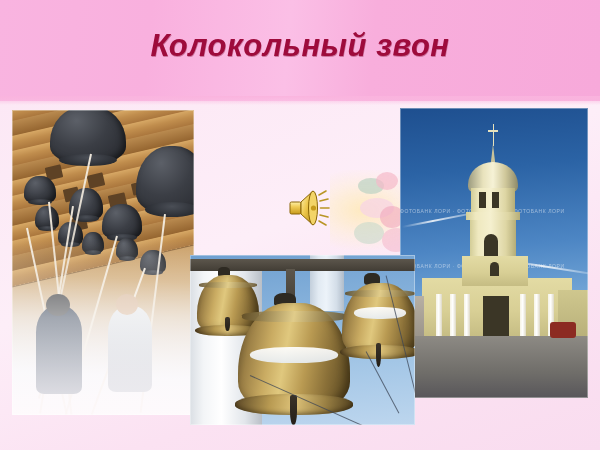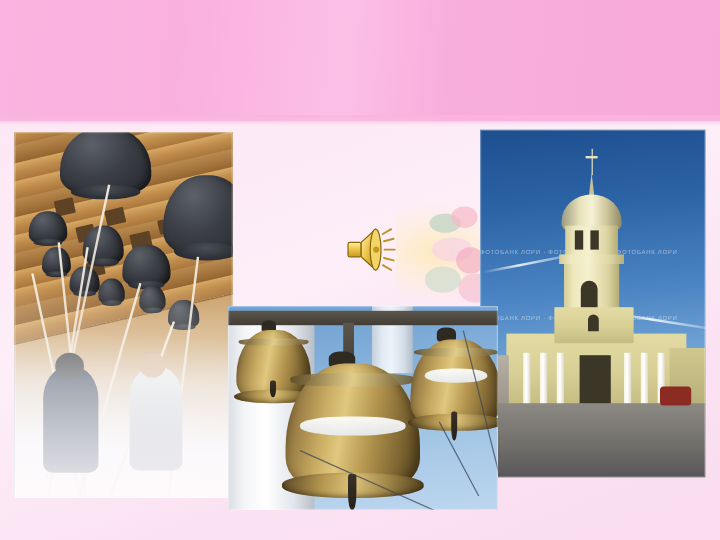--- a/index.html
+++ b/index.html
@@ -283,20 +283,21 @@
 </style>
 </head>
 <body>
 
 <div id="slide">
 
   <div class="bg-lower"></div>
   <div class="bg-title-band"></div>
   <div class="band-soft-edge"></div>
 
+  <div id="title">Колокольный звон</div>
 
   <div class="photo" id="photo-bells-roof">
     <div class="roof-sky"></div>
 
     <div class="plank" style="top:-6px;"></div>
     <div class="plank" style="top:9px;"></div>
     <div class="plank dark" style="top:24px;"></div>
     <div class="plank" style="top:39px;"></div>
     <div class="plank" style="top:54px;"></div>
     <div class="plank dark" style="top:69px;"></div>

